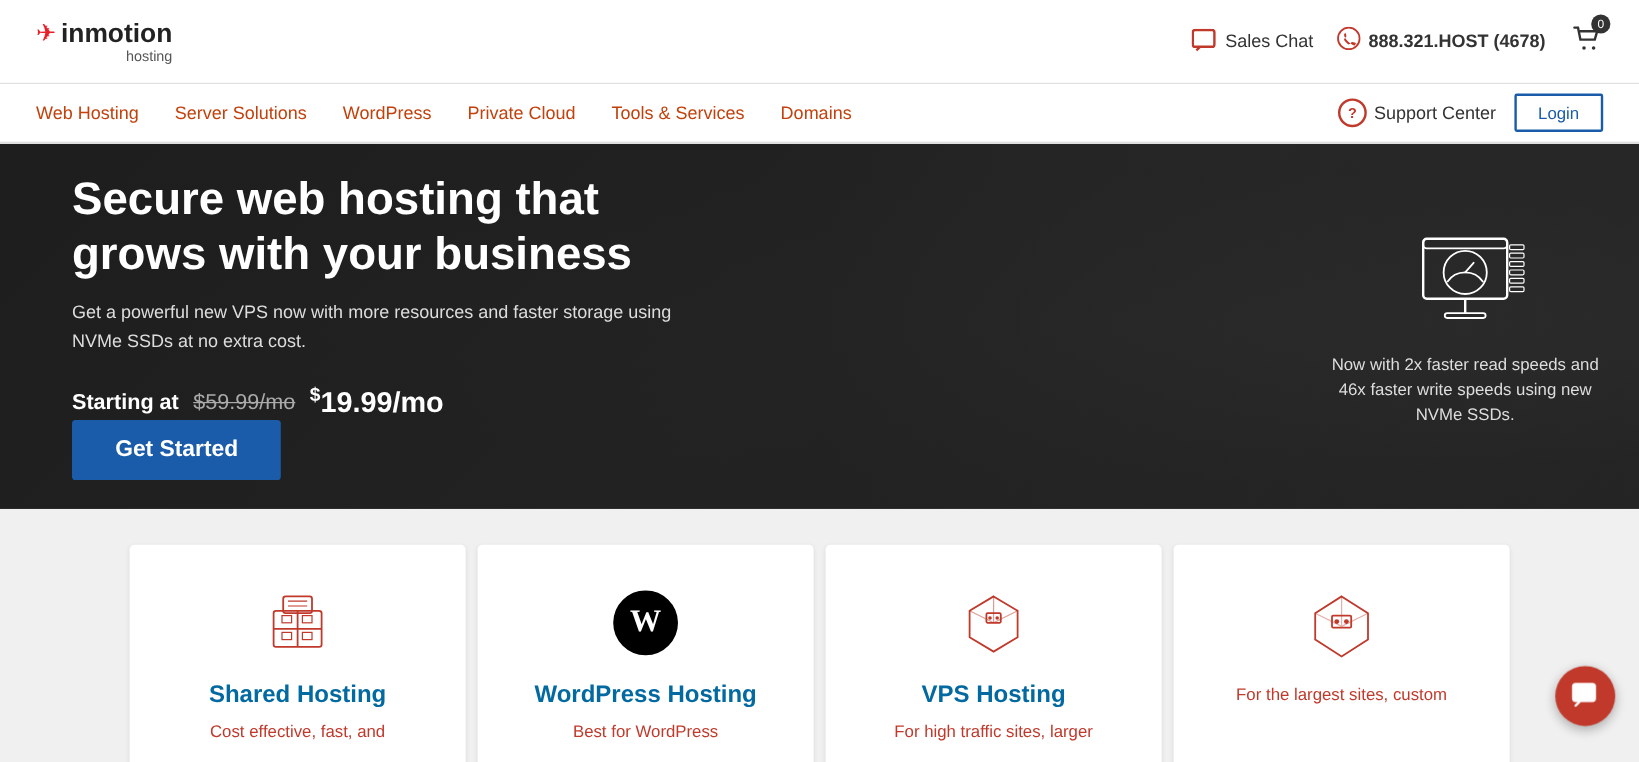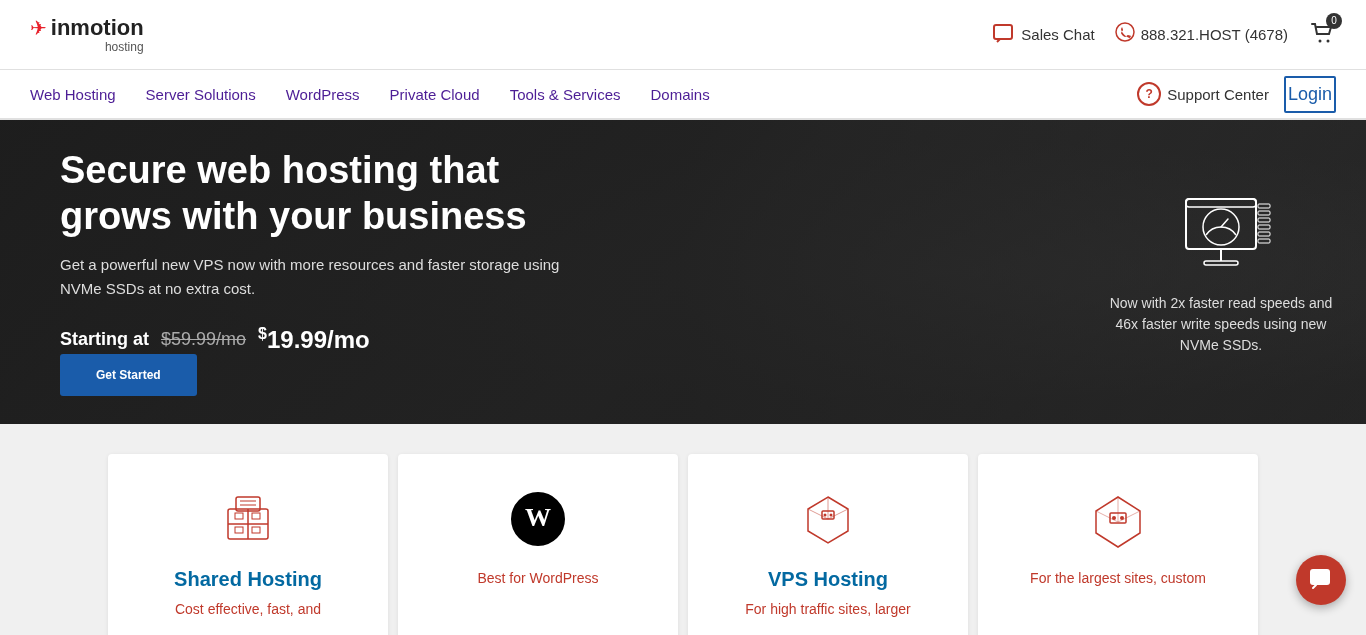--- a/index.html
+++ b/index.html
@@ -47,20 +47,21 @@
       color: #333;
       font-size: 15px;
       cursor: pointer;
     }
     .phone-area {
       display: flex;
       align-items: center;
       gap: 6px;
       color: #333;
       font-size: 15px;
+      font-weight: bold;
     }
     .phone-icon {
       color: #c0392b;
       font-size: 18px;
     }
     .cart-icon-wrap {
       position: relative;
       cursor: pointer;
     }
     .cart-badge {
@@ -87,21 +88,21 @@
       align-items: center;
       justify-content: space-between;
       height: 50px;
     }
     .nav-left {
       display: flex;
       align-items: center;
       gap: 30px;
     }
     .nav-item {
-      color: #4c1d95;
+      color: #c2410c;
       font-size: 15px;
       cursor: pointer;
       white-space: nowrap;
       padding: 14px 0;
     }
     .nav-right {
       display: flex;
       align-items: center;
       gap: 15px;
     }
@@ -122,22 +123,22 @@
       align-items: center;
       justify-content: center;
       color: #c0392b;
       font-size: 12px;
       font-weight: bold;
     }
     .login-btn {
       border: 2px solid #1a5caa;
       color: #1a5caa;
       background: #fff;
-      padding: 6px 2px;
-      font-size: 18px;
+      padding: 6px 18px;
+      font-size: 14px;
       cursor: pointer;
       border-radius: 2px;
       font-weight: 500;
     }
 
     
     .hero {
       position: relative;
       background: #2a2a2a;
       height: 304px;
@@ -202,21 +203,21 @@
       text-align: center;
     }
     .hero-price-new sup {
       font-size: 16px;
     }
     .get-started-btn {
       background: #1a5caa;
       color: #fff;
       border: none;
       padding: 14px 36px;
-      font-size: 12px;
+      font-size: 19px;
       font-weight: bold;
       cursor: pointer;
       border-radius: 3px;
     }
     .hero-right {
       position: relative;
       z-index: 2;
       padding: 30px;
       display: flex;
       flex-direction: column;
@@ -419,20 +420,21 @@
   </div>
 
   <div class="card">
     <div class="card-icon wp-icon">
       <svg width="60" height="60" viewBox="0 0 60 60" fill="none">
         <circle cx="30" cy="30" r="26" fill="#000"></circle>
         <circle cx="30" cy="30" r="26" stroke="#000" stroke-width="2"></circle>
         <text x="30" y="37" text-anchor="middle" fill="white" font-size="26" font-family="Georgia,serif" font-weight="bold">W</text>
       </svg>
     </div>
+    <div class="card-title">WordPress Hosting</div>
     <div class="card-desc">Best for WordPress</div>
   </div>
 
   <div class="card">
     <div class="card-icon vps-icon">
       <svg width="60" height="60" viewBox="0 0 60 60" fill="none">
         <path d="M30 8 L50 20 L50 42 L30 54 L10 42 L10 20 Z" stroke="#c0392b" stroke-width="1.5" fill="none"></path>
         <path d="M30 8 L30 30 M10 20 L30 30 M50 20 L30 30" stroke="#c0392b" stroke-width="1" opacity="0.5"></path>
         <rect x="24" y="22" width="12" height="8" rx="1" stroke="#c0392b" stroke-width="1.5" fill="none"></rect>
         <circle cx="27" cy="26" r="1.5" fill="#c0392b"></circle>

